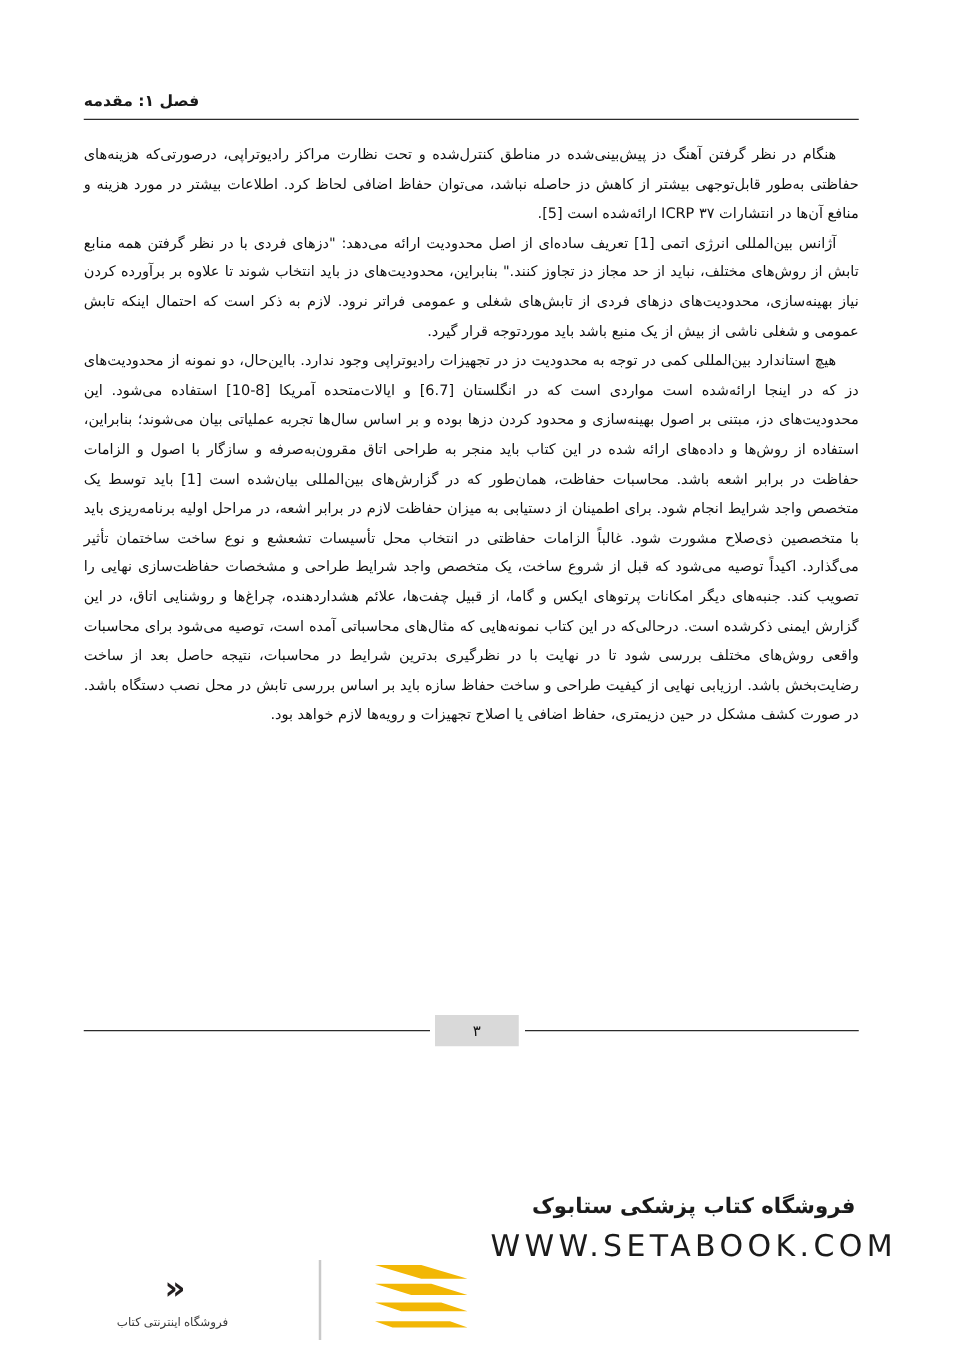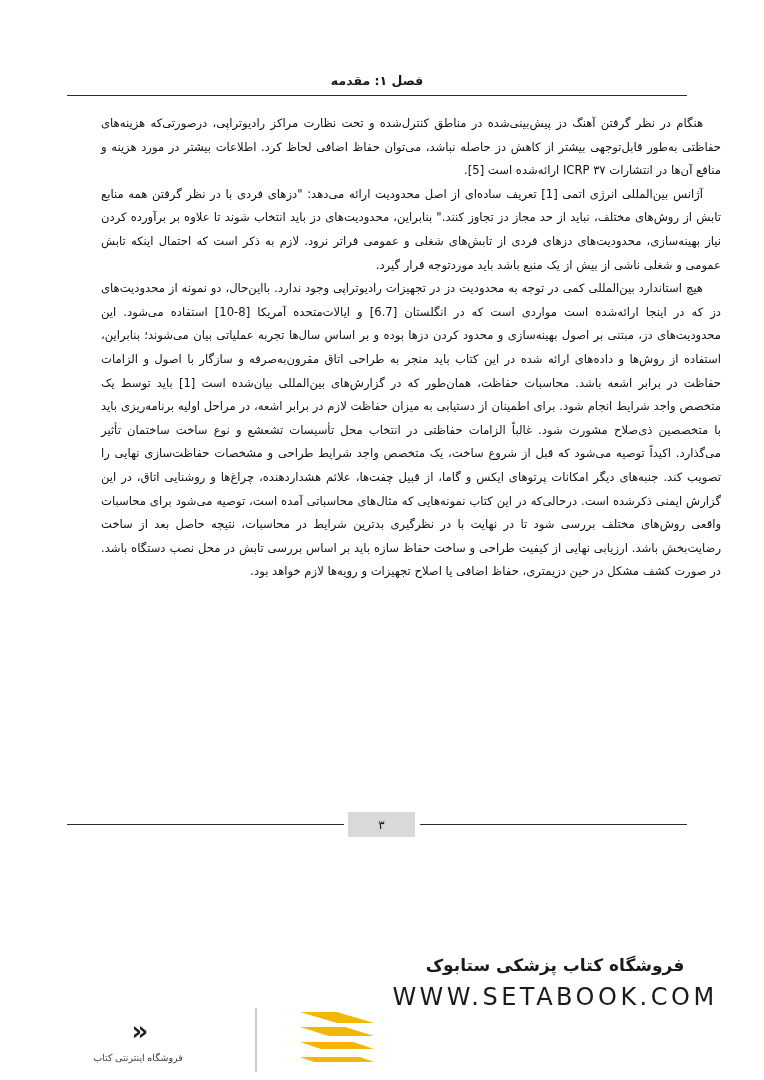--- a/index.html
+++ b/index.html
@@ -27,21 +27,21 @@
     width: 764px;
     height: 1000px;
     background: #ffffff;
   }
   .header-row {
     position: absolute;
     left: 67px;
     top: 70px;
     width: 620px;
     direction: rtl;
-    text-align: center;
+    text-align: left;
   }
   .header-title {
     font-family: "DejaVu Sans", sans-serif;
     font-size: 12.5px;
     font-weight: bold;
     color: #1a1a1a;
     letter-spacing: 0px;
   }
   .header-rule {
     position: absolute;
@@ -56,21 +56,20 @@
     left: 67px;
     top: 112px;
     width: 620px;
     direction: rtl;
     text-align: justify;
     text-align-last: right;
     font-family: "DejaVu Sans", sans-serif;
     font-size: 11.6px;
     line-height: 23.6px;
     color: #111111;
-    margin-left: 34px;
   }
   .body-text p {
     margin: 0 0 0 0;
     text-indent: 18px;
   }
   .footer-rule-left {
     position: absolute;
     left: 67px;
     top: 824px;
     width: 277px;
@@ -133,21 +132,21 @@
     letter-spacing: -1px;
   }
   .logo-word .chev {
     color: #231f20;
     font-size: 26px;
     font-weight: bold;
     margin-left: 4px;
     line-height: 1;
   }
   .logo-sub {
-    font-family: Liberation Sans, sans-serif;
+    font-family: Liberation Serif, serif;
     font-size: 9.5px;
     color: #3a3a3a;
     direction: rtl;
     margin-top: 2px;
   }
   .banner-divider {
     position: absolute;
     left: 255px;
     top: 1008px;
     width: 2px;

